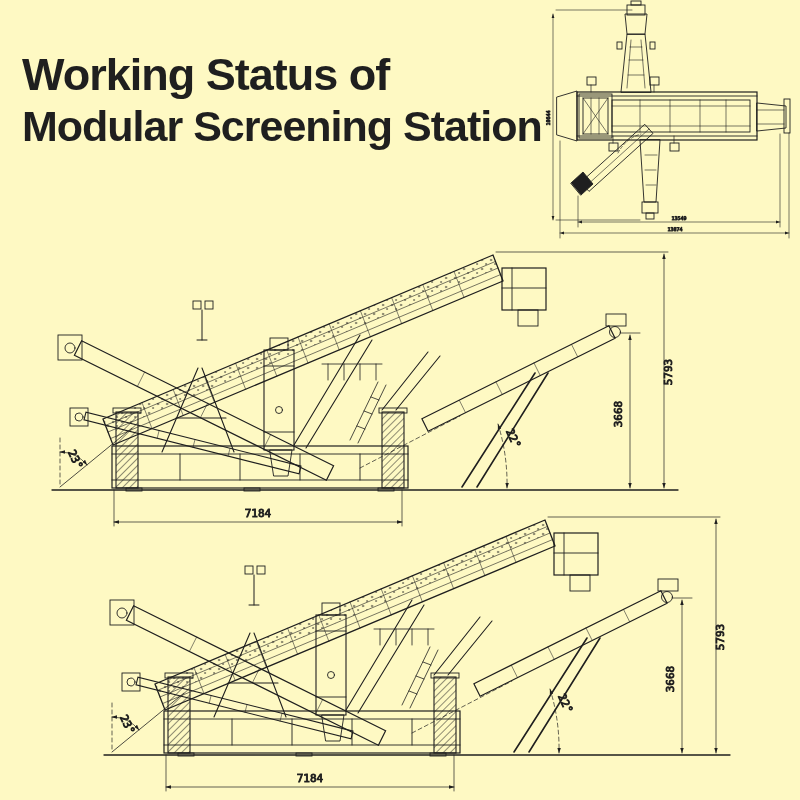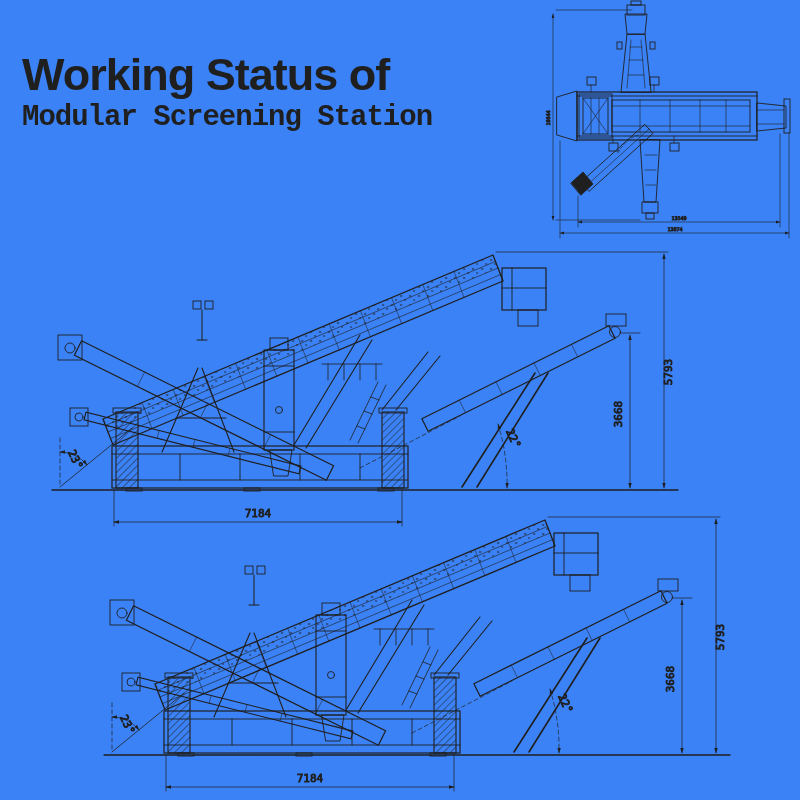--- a/index.html
+++ b/index.html
@@ -1,20 +1,20 @@
 <!DOCTYPE html>
 <html style="--ink: #1f1f1f;"><head>
 <meta charset="utf-8">
 <style>
   html,body{margin:0;padding:0;background:#fff;}
-  .page{position:relative;width:800px;height:800px;background:#3b82f6;overflow:hidden;
+  .page{position:relative;width:800px;height:800px;background:#fef9c3;overflow:hidden;
         font-family:"Liberation Sans", sans-serif;color:var(--ink,#1f1f1f);}
   .title{position:absolute;left:22px;top:48px;line-height:1.18;color:var(--ink,#1f1f1f);}
   .title .l1{font-size:45px;font-weight:bold;letter-spacing:-1px;white-space:nowrap;}
-  .title .l2{font-size:29px;font-weight:bold;letter-spacing:-1px;white-space:nowrap;font-family:Liberation Mono, monospace;}
+  .title .l2{font-size:43px;font-weight:bold;letter-spacing:-1px;white-space:nowrap;}
   svg.blueprint{position:absolute;left:0;top:0;color:var(--ink,#1f1f1f);}
   text.dim{font-family:"DejaVu Sans Mono", monospace;font-size:11px;fill:currentColor;}
   text.dim-tiny{font-family:"DejaVu Sans Mono", monospace;font-size:5px;fill:currentColor;}
 </style>
 </head>
 <body style="background: rgb(255, 255, 255);">
 
 <div class="page">
 
   <div class="title">

